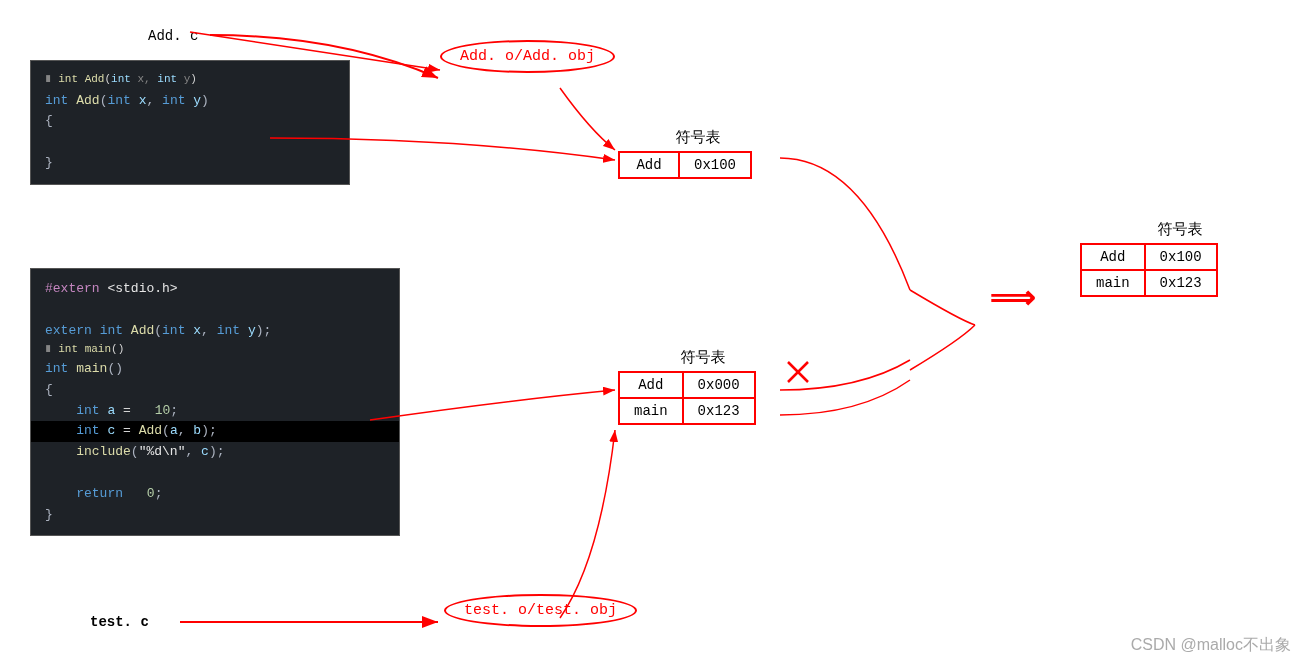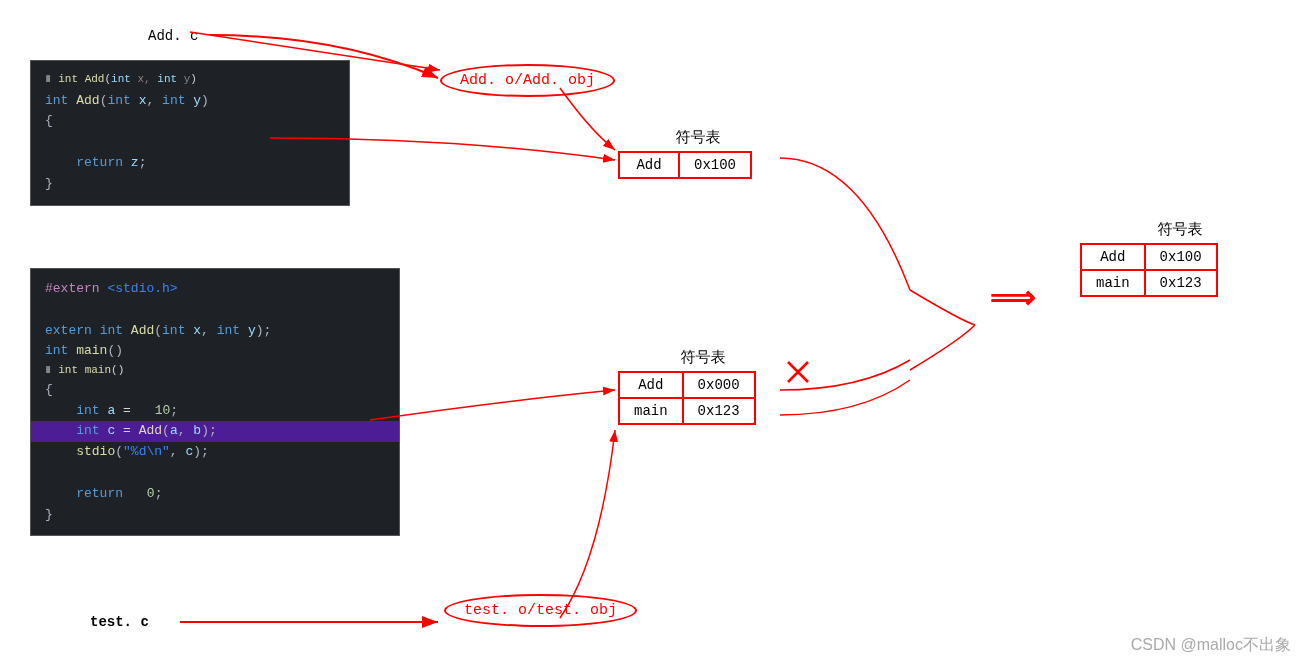--- a/index.html
+++ b/index.html
@@ -19,21 +19,21 @@
       border: 1px solid #555;
       padding: 10px 14px;
       font-size: 13px;
       line-height: 1.6;
       color: #abb2bf;
     }
 
     .code-block .kw { color: #569cd6; }
     .code-block .fn { color: #dcdcaa; }
     .code-block .num { color: #b5cea8; margin-left: 16px; }
-    .code-block .str { color: #3b82f6; }
+    .code-block .str { color: #e5e5e5; }
     .code-block .inc { color: #c586c0; }
     .code-block .var { color: #9cdcfe; }
     .code-block .op { color: #d4d4d4; }
 
     
     .label {
       position: absolute;
       font-family: 'Courier New', Courier, monospace;
       font-size: 14px;
       color: #000;
@@ -89,21 +89,21 @@
     
     .double-arrow {
       position: absolute;
       font-size: 28px;
       color: red;
       font-weight: bold;
     }
 
     
     .hl-line {
-      background: #4c1d95;
+      background: #000000;
       display: block;
       margin: 0 -14px;
       padding: 0 14px;
     }
 
     
     .watermark {
       position: absolute;
       bottom: 8px;
       right: 12px;
@@ -113,46 +113,45 @@
     }
   </style>
 </head>
 <body>
 
 <div class="code-block" style="left: 30px; top: 60px; width: 320px;">
   <div style="color:#858585; font-size:11px; margin-bottom:2px;">∎ <span style="color:#dcdcaa">int Add</span><span style="color:#d4d4d4">(</span><span style="color:#9cdcfe">int</span> x, <span style="color:#9cdcfe">int</span> y<span style="color:#d4d4d4">)</span></div>
   <div><span class="kw">int</span> <span class="fn">Add</span>(<span class="kw">int</span> <span class="var">x</span>, <span class="kw">int</span> <span class="var">y</span>)</div>
   <div>{</div>
   <div>&nbsp;</div>
-  <div>&nbsp;&nbsp;&nbsp;&nbsp;<span class="kw">return</span> <span class="var">z</span>;</div>
   <div>}</div>
 </div>
 
 <div class="code-block" style="left: 30px; top: 268px; width: 370px;">
   <div><span class="inc">#extern</span> <span class="str">&lt;stdio.h&gt;</span></div>
   <div>&nbsp;</div>
   <div><span class="kw">extern</span> <span class="kw">int</span> <span class="fn">Add</span>(<span class="kw">int</span> <span class="var">x</span>, <span class="kw">int</span> <span class="var">y</span>);</div>
+  <div style="color:#858585; font-size:11px;">∎ <span style="color:#dcdcaa">int main</span><span style="color:#d4d4d4">()</span></div>
   <div><span class="kw">int</span> <span class="fn">main</span>()</div>
-  <div style="color:#858585; font-size:11px;">∎ <span style="color:#dcdcaa">int main</span><span style="color:#d4d4d4">()</span></div>
   <div>{</div>
   <div>&nbsp;&nbsp;&nbsp;&nbsp;<span class="kw">int</span> <span class="var">a</span> <span class="op">=</span> <span class="num">10</span>;</div>
   <div>
       <span class="hl-line">&nbsp;&nbsp;&nbsp;&nbsp;<span class="kw">int</span> <span class="var">c</span> <span class="op">=</span> <span class="fn">Add</span>(<span class="var">a</span>, <span class="var">b</span>);</span>
     </div>
-  <div>&nbsp;&nbsp;&nbsp;&nbsp;<span class="fn">stdio</span>(<span class="str">"%d\n"</span>, <span class="var">c</span>);</div>
+  <div>&nbsp;&nbsp;&nbsp;&nbsp;<span class="fn">include</span>(<span class="str">"%d\n"</span>, <span class="var">c</span>);</div>
   <div>&nbsp;</div>
   <div>&nbsp;&nbsp;&nbsp;&nbsp;<span class="kw">return</span> <span class="num">0</span>;</div>
   <div>}</div>
 </div>
 
 <div class="label" style="left: 148px; top: 28px;">Add. c</div>
 
 <div class="label" style="left: 90px; top: 614px; font-family: 'Courier New', monospace; font-weight: bold;">test. c</div>
 
-<div class="oval-label" style="left: 440px; top: 64px; text-align: right;">Add. o/Add. obj</div>
+<div class="oval-label" style="left: 440px; top: 40px; text-align: right;">Add. o/Add. obj</div>
 
 <div class="oval-label" style="left: 444px; top: 594px;">test. o/test. obj</div>
 
 <div style="position:absolute; left: 618px; top: 128px;">
   <div class="table-title" style="position:relative; left:0; top:0; margin-bottom:4px; text-align:center; width:160px;">符号表</div>
   <table class="sym-table" style="position:relative;">
     <tbody>
         <tr>
       <td>Add</td>
       <td>0x100</td>

